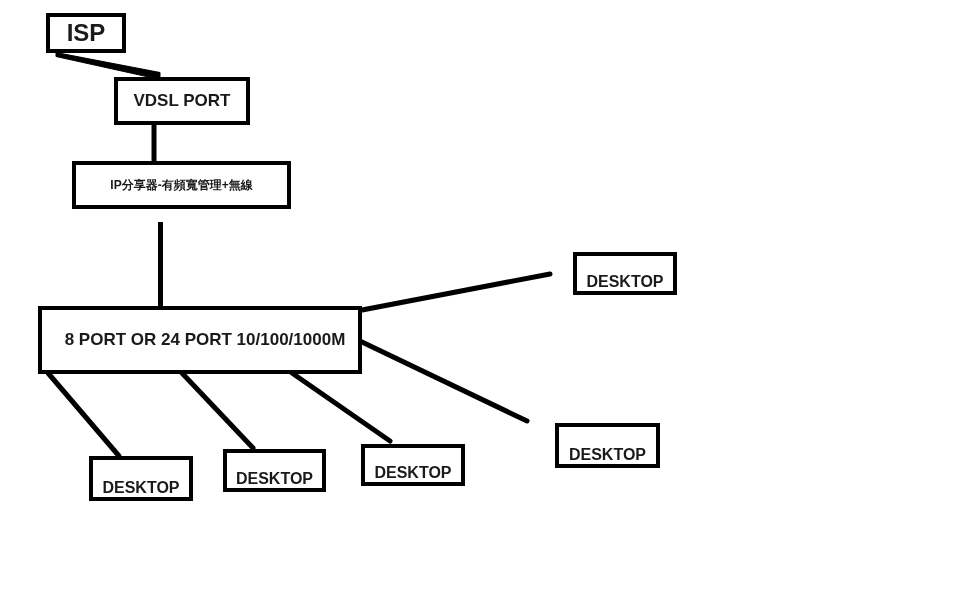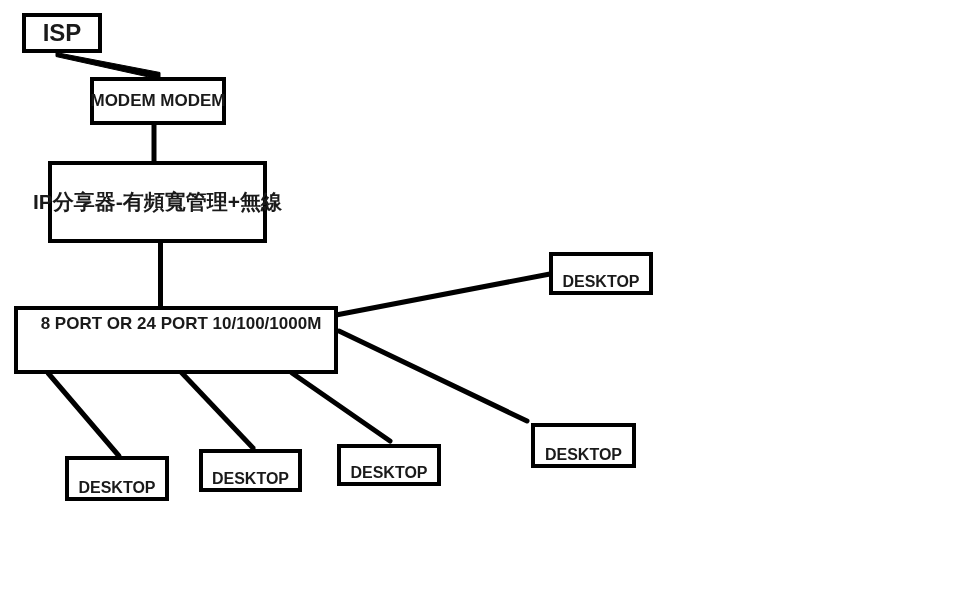--- a/index.html
+++ b/index.html
@@ -32,28 +32,29 @@
     box-sizing: border-box;
     background: #ffffff;
     border: 4px solid #000000;
     display: flex;
     align-items: center;
     justify-content: center;
     text-align: center;
     font-weight: 600;
     line-height: 1.2;
     white-space: nowrap;
+    margin-left: 24px;
   }
   .node-isp        { left: 22px;  top: 13px;  width: 80px;  height: 40px;  font-size: 24px; }
   .node-vdsl       { left: 90px;  top: 77px;  width: 136px; height: 48px;  font-size: 17px; }
-  .node-router     { left: 48px;  top: 161px; width: 219px; height: 82px;  font-size: 21px; }
+  .node-router     { left: 48px;  top: 161px; width: 219px; height: 48px;  font-size: 12px; }
   .node-switch     {
     left: 14px;  top: 306px; width: 324px; height: 68px;  font-size: 17px;
-    flex-direction: row;
-    align-items: flex-start;
+    flex-direction: column;
+    align-items: center;
     justify-content: center;
     padding-left: 10px;
     text-align: left;
   }
   .node-switch .sw-line { display: block; line-height: 28px; }
   .node-desktop    { font-size: 16px; align-items: flex-end; }
   .node-desktop-r1 { left: 549px; top: 252px; width: 104px; height: 43px; }
   .node-desktop-r2 { left: 531px; top: 423px; width: 105px; height: 45px; }
   .node-desktop-b1 { left: 65px;  top: 456px; width: 104px; height: 45px; }
   .node-desktop-b2 { left: 199px; top: 449px; width: 103px; height: 43px; }
@@ -73,21 +74,21 @@
     <line x1="48" y1="373" x2="119" y2="456" stroke-width="5" stroke-linecap="round"></line>
     <line x1="181" y1="372" x2="253" y2="448" stroke-width="5" stroke-linecap="round"></line>
     <line x1="292" y1="373" x2="390" y2="441" stroke-width="5" stroke-linecap="round"></line>
   </svg>
 
   <div class="node node-isp">
     <span>ISP</span>
   </div>
 
   <div class="node node-vdsl">
-    <span>MODEM MODEM</span>
+    <span>VDSL PORT</span>
   </div>
 
   <div class="node node-router">
     <span>IP分享器-有頻寬管理+無線</span>
   </div>
 
   <div class="node node-switch">
     <span class="sw-line">8 PORT OR 24 PORT 10/100/1000M</span>
   </div>
 

